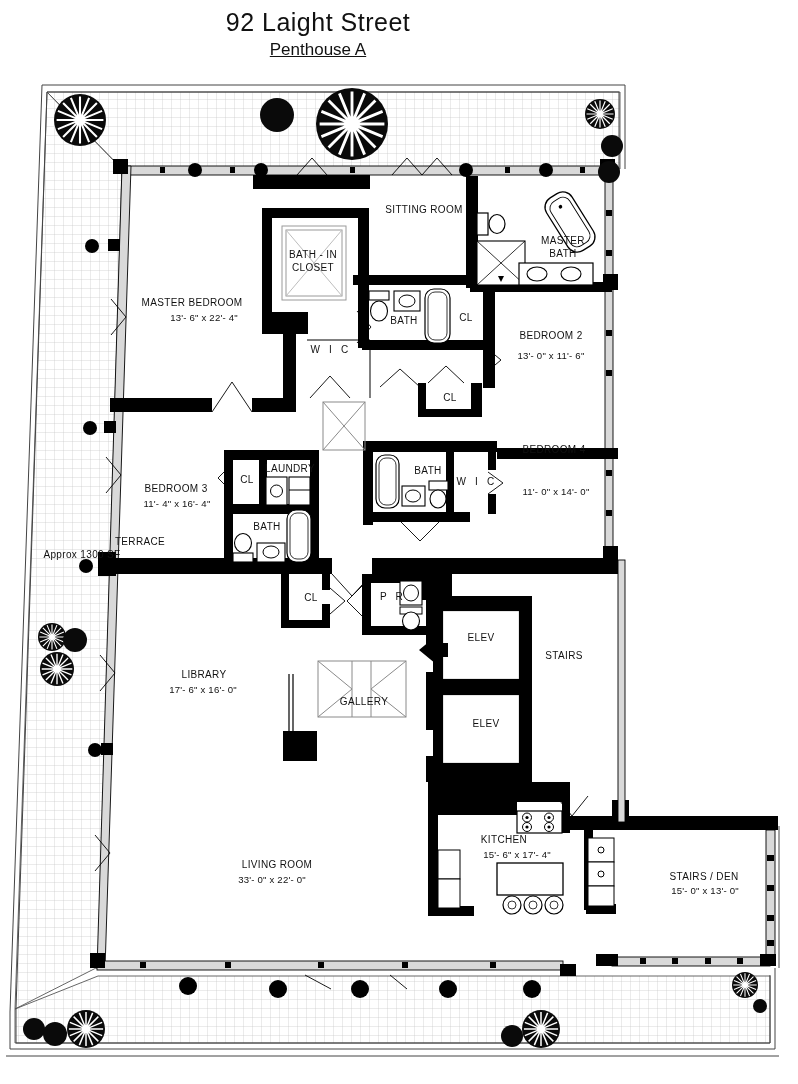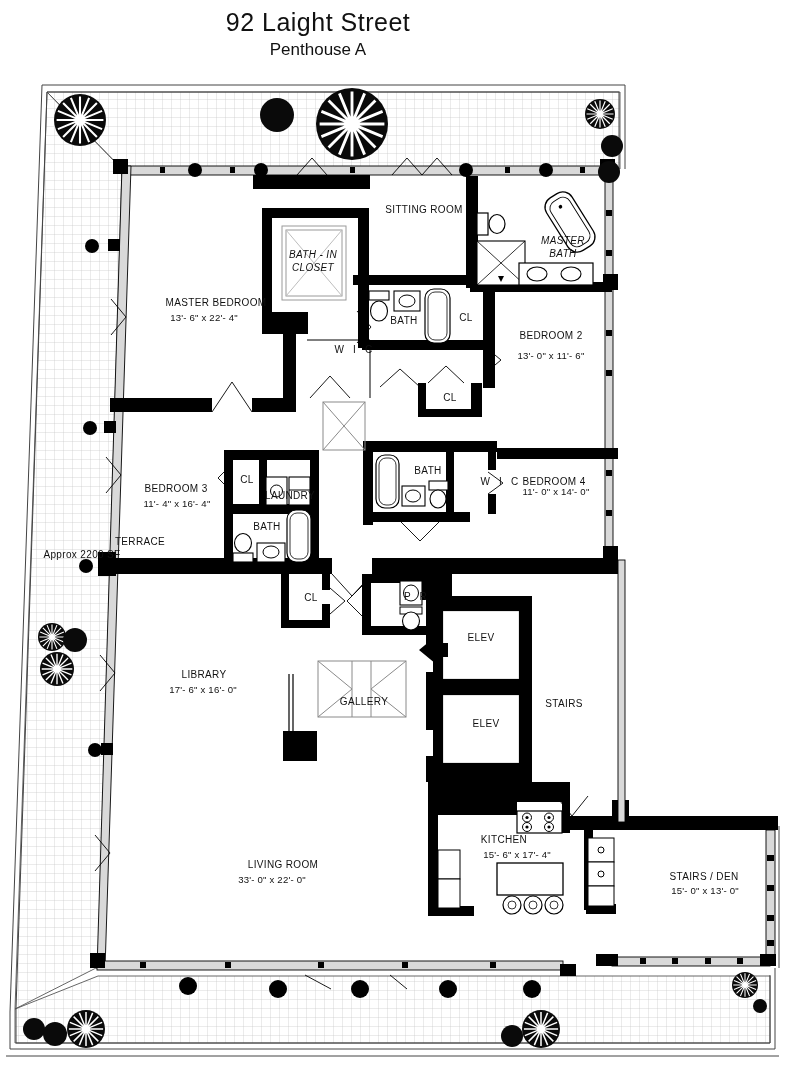--- a/index.html
+++ b/index.html
@@ -1,26 +1,26 @@
 <!DOCTYPE html>
 <html><head>
 <meta charset="utf-8">
 <style>
   html,body{margin:0;padding:0;background:#fff;}
   .page{position:relative;width:798px;height:1084px;background:#fff;overflow:hidden;
         font-family:"Liberation Sans",sans-serif;color:#111;}
   svg{position:absolute;left:0;top:0;}
   .hdr{position:absolute;left:0;top:0;width:636px;text-align:center;z-index:3;}
   .title{font-size:25px;letter-spacing:.5px;margin-top:8px;}
-  .subtitle{font-size:17px;margin-top:3px;}
+  .subtitle{font-size:17px;margin-top:3px;text-decoration:underline;}
   .lbl{position:absolute;transform:translateX(-50%);font-size:10px;letter-spacing:.35px;
        white-space:nowrap;z-index:2;text-align:center;line-height:12px;}
   .dims{font-size:9.6px;letter-spacing:.2px;}
-  .sp{letter-spacing:3.2px;margin-left:24px;}
-  .two{line-height:12.5px;font-style:italic;}
+  .sp{letter-spacing:3.2px;}
+  .two{line-height:12.5px;}
 </style>
 </head>
 <body>
 
 <div class="page">
 
   <div class="hdr">
     <div class="title">92 Laight Street</div>
     <div class="subtitle">Penthouse A</div>
   </div>
@@ -371,47 +371,47 @@
 
   <div class="lbl" style="left:424px;top:204px">SITTING ROOM</div>
   <div class="lbl two" style="left:313px;top:249px">
     <div>BATH - IN</div>
     <div>CLOSET</div>
   </div>
   <div class="lbl two" style="left:563px;top:235px">
     <div>MASTER</div>
     <div>BATH</div>
   </div>
-  <div class="lbl" style="left:216px;top:297px">MASTER BEDROOM</div>
+  <div class="lbl" style="left:192px;top:297px">MASTER BEDROOM</div>
   <div class="lbl dims" style="left:204px;top:312px">13'- 6" x 22'- 4"</div>
   <div class="lbl" style="left:404px;top:315px">BATH</div>
   <div class="lbl" style="left:466px;top:312px">CL</div>
   <div class="lbl sp" style="left:331px;top:344px">W I C</div>
   <div class="lbl" style="left:551px;top:330px">BEDROOM 2</div>
   <div class="lbl dims" style="left:551px;top:350px">13'- 0" x 11'- 6"</div>
   <div class="lbl" style="left:450px;top:392px">CL</div>
   <div class="lbl" style="left:176px;top:483px">BEDROOM 3</div>
   <div class="lbl dims" style="left:177px;top:498px">11'- 4" x 16'- 4"</div>
   <div class="lbl" style="left:247px;top:474px">CL</div>
-  <div class="lbl" style="left:290px;top:490px">LAUNDRY</div>
+  <div class="lbl" style="left:290px;top:463px">LAUNDRY</div>
   <div class="lbl" style="left:267px;top:521px">BATH</div>
   <div class="lbl" style="left:428px;top:465px">BATH</div>
   <div class="lbl sp" style="left:477px;top:476px">W I C</div>
-  <div class="lbl" style="left:554px;top:476px">BEDROOM 4</div>
+  <div class="lbl" style="left:554px;top:444px">BEDROOM 4</div>
   <div class="lbl dims" style="left:556px;top:486px">11'- 0" x 14'- 0"</div>
   <div class="lbl" style="left:140px;top:536px">TERRACE</div>
-  <div class="lbl" style="left:82px;top:549px">Approx 2200 SF</div>
+  <div class="lbl" style="left:82px;top:549px">Approx 1300 SF</div>
   <div class="lbl" style="left:311px;top:592px">CL</div>
   <div class="lbl sp" style="left:393px;top:591px">P R</div>
   <div class="lbl" style="left:204px;top:669px">LIBRARY</div>
   <div class="lbl dims" style="left:203px;top:684px">17'- 6" x 16'- 0"</div>
   <div class="lbl" style="left:364px;top:696px">GALLERY</div>
   <div class="lbl" style="left:481px;top:632px">ELEV</div>
   <div class="lbl" style="left:486px;top:718px">ELEV</div>
-  <div class="lbl" style="left:564px;top:698px">STAIRS</div>
-  <div class="lbl" style="left:283px;top:859px">LIVING ROOM</div>
+  <div class="lbl" style="left:564px;top:650px">STAIRS</div>
+  <div class="lbl" style="left:277px;top:859px">LIVING ROOM</div>
   <div class="lbl dims" style="left:272px;top:874px">33'- 0" x 22'- 0"</div>
   <div class="lbl" style="left:504px;top:834px">KITCHEN</div>
   <div class="lbl dims" style="left:517px;top:849px">15'- 6" x 17'- 4"</div>
   <div class="lbl" style="left:704px;top:871px">STAIRS / DEN</div>
   <div class="lbl dims" style="left:705px;top:885px">15'- 0" x 13'- 0"</div>
 
 </div>
 
 </body></html>

